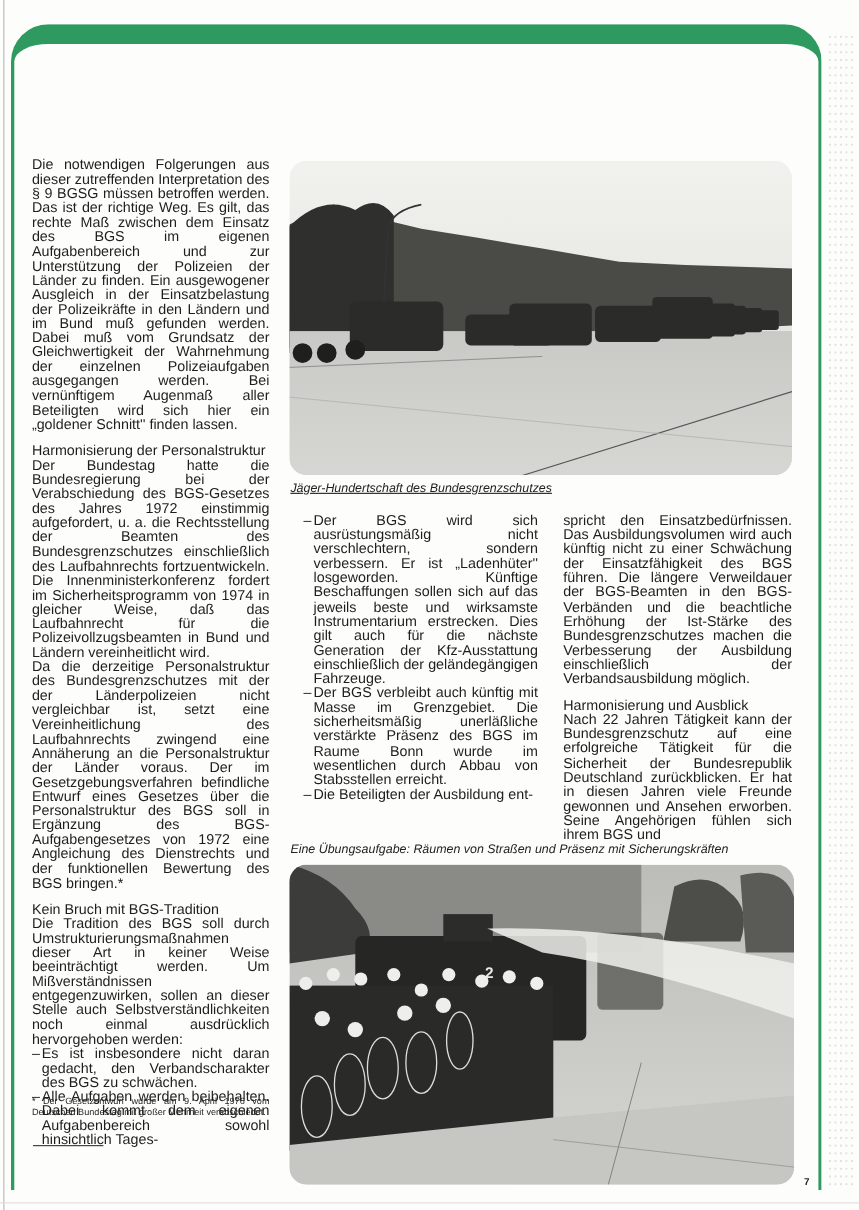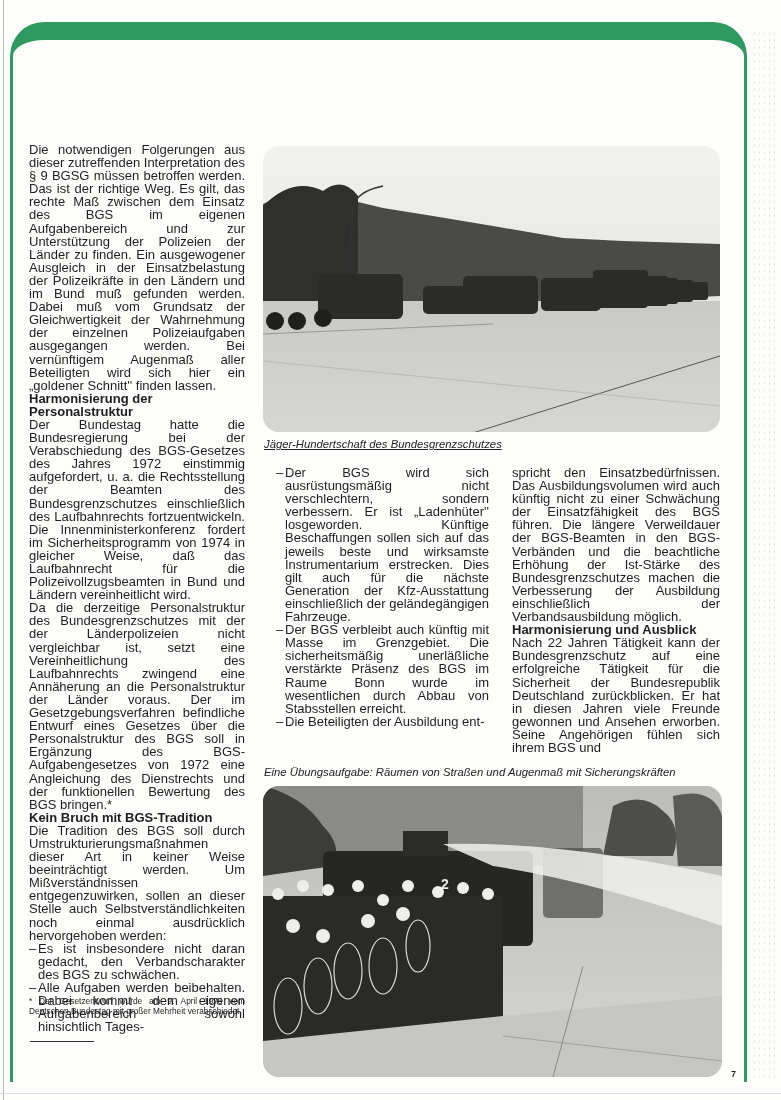--- a/index.html
+++ b/index.html
@@ -19,21 +19,21 @@
     border-radius:34px 34px 0 0;
     box-sizing:border-box;
   }
   .speckle {
     position:absolute; left:752px; top:30px; width:26px; height:1050px;
     background-image: radial-gradient(#c9c9c9 0.6px, transparent 0.8px);
     background-size:5px 7px; opacity:.55;
   }
   .col { position:absolute; font-size:13px; line-height:13.1px; text-align:justify; }
   .col p { margin:0; }
-  .col .h { font-weight:bold; text-align:left; }
+  .col .h { font-weight:normal; margin-top:11px; text-align:left; }
   .col ul { list-style:none; margin:0; padding:0; }
   .col li { position:relative; padding-left:9px; }
   .col li::before { content:"–"; position:absolute; left:0; }
   .col1 { left:29px; top:143px; width:216px; }
   .col2 { left:276px; top:466px; width:213px; }
   .col3 { left:512px; top:466px; width:208px; }
   .fn-rule { position:absolute; left:30px; top:1041px; width:64px; height:1px; background:#333; }
   .footnote { position:absolute; left:29px; top:996px; width:216px; font-size:8.3px; line-height:10.4px; text-align:justify; }
   .caption { position:absolute; font-style:italic; font-size:11.3px; color:#222; white-space:nowrap; }
   .cap1 { left:264px; top:438px;text-decoration:underline; }
@@ -115,21 +115,21 @@
     <li>Die Beteiligten der Ausbildung ent-</li>
   </ul>
 </div>
 
 <div class="col col3">
   <p>spricht den Einsatzbedürfnissen. Das Ausbildungsvolumen wird auch künftig nicht zu einer Schwächung der Einsatzfähigkeit des BGS führen. Die längere Verweildauer der BGS-Beamten in den BGS-Verbänden und die beachtliche Erhöhung der Ist-Stärke des Bundesgrenzschutzes machen die Verbesserung der Ausbildung einschließlich der Verbandsausbildung möglich.</p>
   <p class="h">Harmonisierung und Ausblick</p>
   <p>Nach 22 Jahren Tätigkeit kann der Bundesgrenzschutz auf eine erfolgreiche Tätigkeit für die Sicherheit der Bundesrepublik Deutschland zurückblicken. Er hat in diesen Jahren viele Freunde gewonnen und Ansehen erworben. Seine Angehörigen fühlen sich ihrem BGS und</p>
 </div>
 
-<div class="caption cap2">Eine Übungsaufgabe: Räumen von Straßen und Augenmaß mit Sicherungskräften</div>
+<div class="caption cap2">Eine Übungsaufgabe: Räumen von Straßen und Präsenz mit Sicherungskräften</div>
 
 <div class="photo photo2">
   <svg viewBox="0 0 459 291" preserveAspectRatio="none">
     <defs>
       <linearGradient id="bg2" x1="0" y1="0" x2="0" y2="1">
         <stop offset="0" stop-color="#bcbcb8"></stop>
           <stop offset="1" stop-color="#d5d5d1"></stop>
       </linearGradient>
     </defs>
     <rect width="459" height="291" fill="url(#bg2)"></rect>

